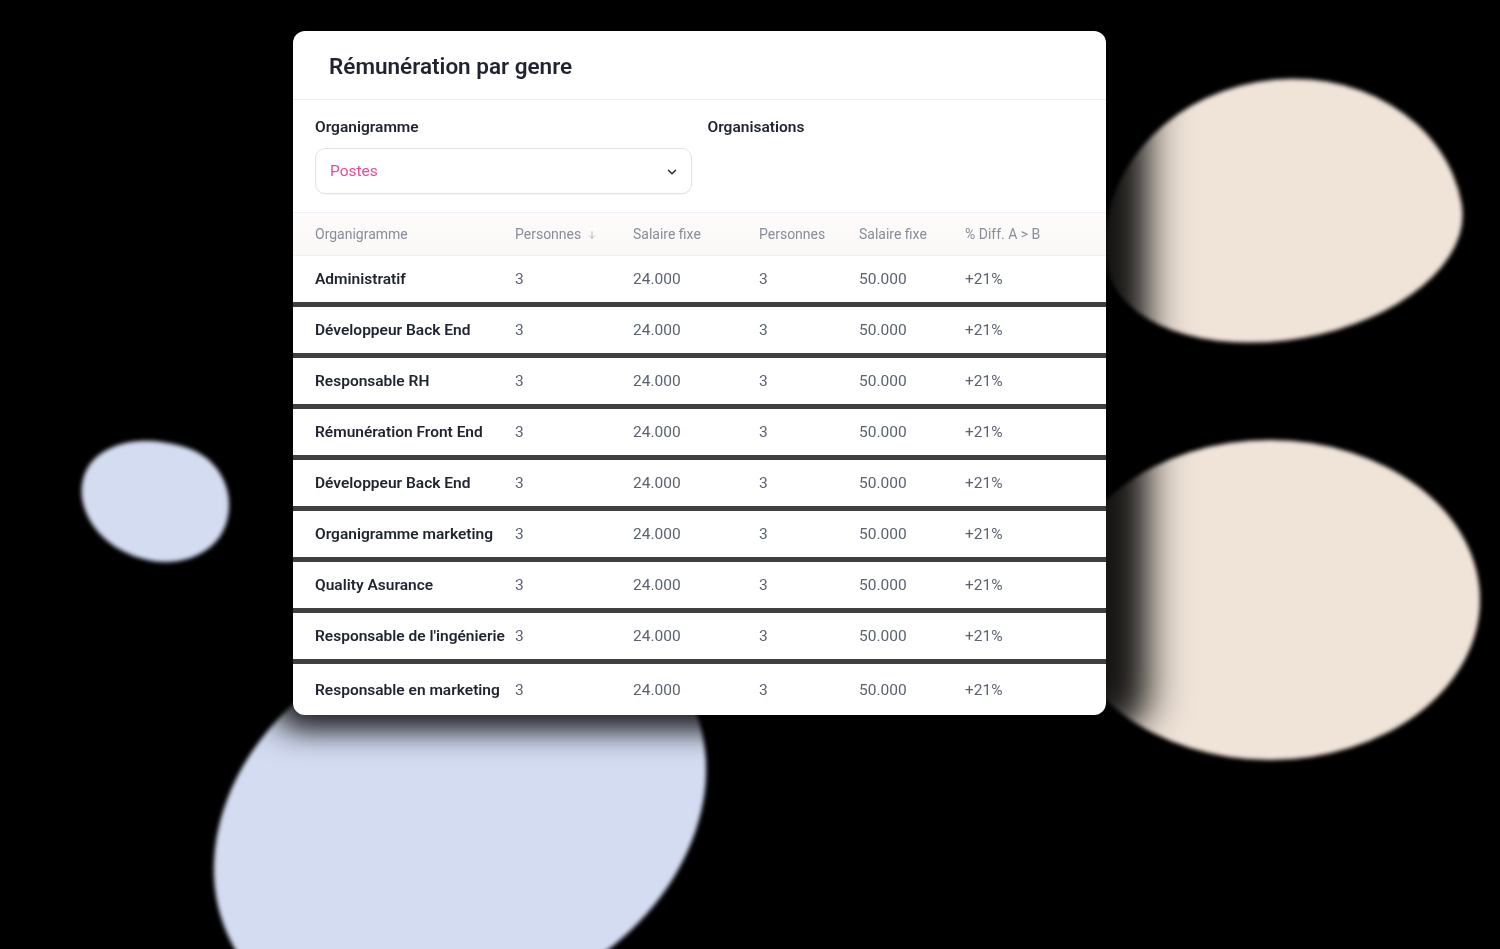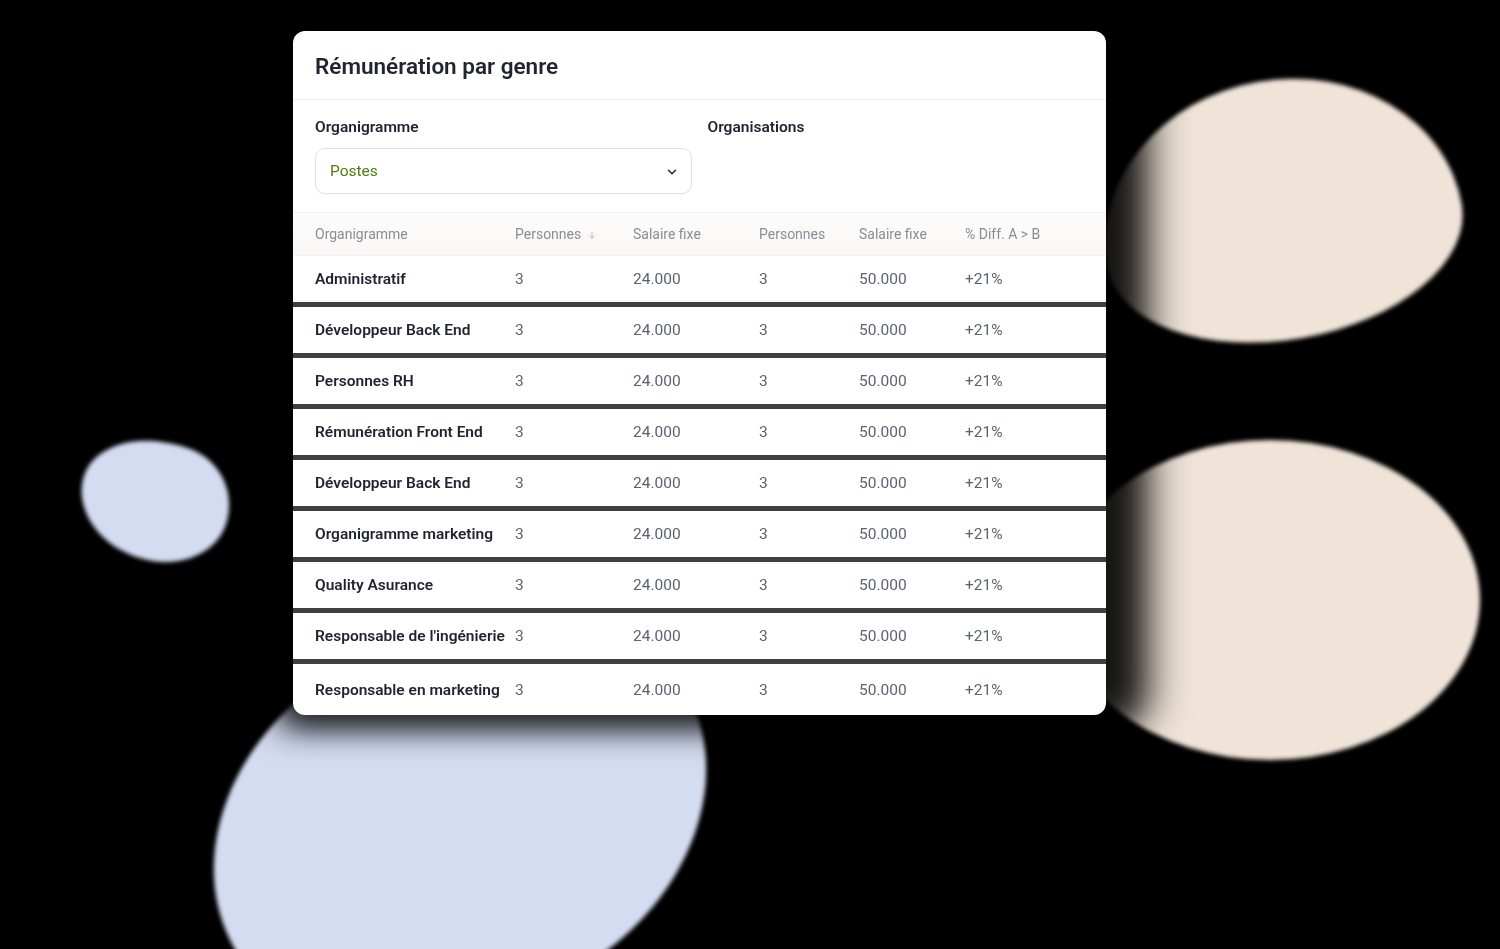--- a/index.html
+++ b/index.html
@@ -71,21 +71,21 @@
       position: absolute;
       left: 293px; top: 31px;
       width: 813px;
       background: #fff;
       border-radius: 12px;
       z-index: 3;
       box-shadow: 0 6px 28px rgba(0,0,0,0.18);
       overflow: hidden;
     }
     .card-header {
-      padding: 22px 22px 20px 22px;
+      padding: 22px 22px 20px 36px;
     }
     .card-title {
       font-size: 22.5px;
       font-weight: 600;
       color: #1f2430;
     }
     .divider {
       height: 1px;
       background: #ebedf1;
     }
@@ -111,21 +111,21 @@
       border-radius: 10px;
       display: flex;
       align-items: center;
       padding: 0 14px;
       justify-content: space-between;
       background: #fff;
       box-shadow: 0 1px 1px rgba(16,24,40,0.03);
     }
     .dropdown-text {
       font-size: 15.5px;
-      color: #4d7c0f;
+      color: #ec4899;
     }
     .chevron-down {
       width: 12px; height: 12px;
     }
     .chevron-down svg { display:block; }
     .tag-chip {
       background: #dde3f8;
       color: #3a3f53;
       font-size: 15px;
       padding: 5px 10px 5px 14px;
@@ -251,21 +251,21 @@
       </div>
       <div class="tbl-row">
         <div class="td-name">Développeur Back End</div>
         <div class="td">3</div>
         <div class="td">24.000</div>
         <div class="td">3</div>
         <div class="td">50.000</div>
         <div class="td">+21%</div>
       </div>
       <div class="tbl-row">
-        <div class="td-name">Personnes RH</div>
+        <div class="td-name">Responsable RH</div>
         <div class="td">3</div>
         <div class="td">24.000</div>
         <div class="td">3</div>
         <div class="td">50.000</div>
         <div class="td">+21%</div>
       </div>
       <div class="tbl-row">
         <div class="td-name">Rémunération Front End</div>
         <div class="td">3</div>
         <div class="td">24.000</div>

